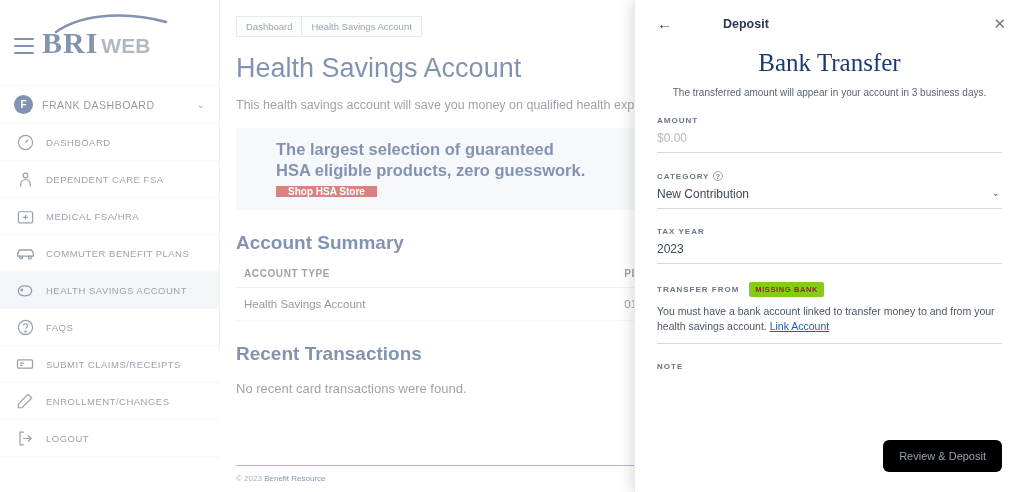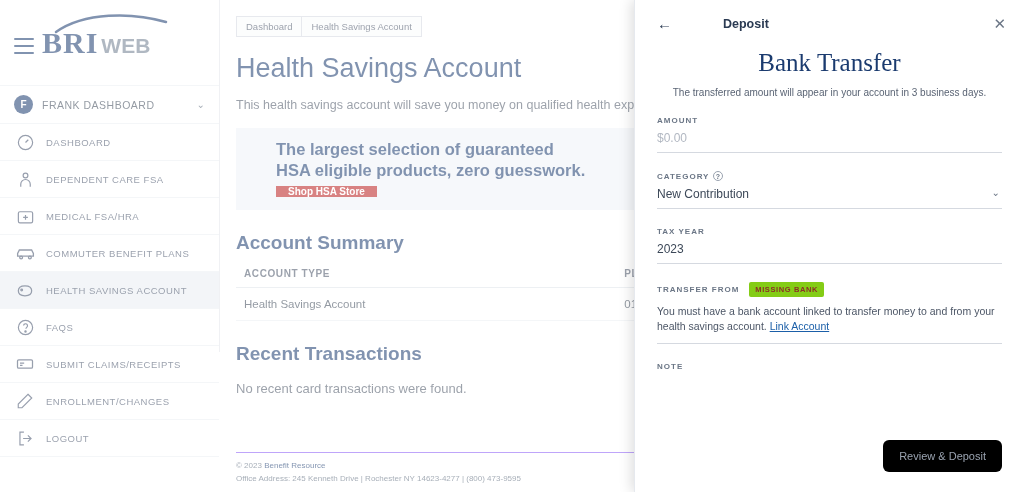--- a/index.html
+++ b/index.html
@@ -513,21 +513,20 @@
           <td>01/01/2023 - 12/31/2023</td>
         </tr>
       </tbody>
     </table>
 
     <div class="section-title">Recent Transactions</div>
     <div class="no-tx">No recent card transactions were found.</div>
 
     <div class="footer">
       <span>© 2023 </span><a>Benefit Resource</a>
-      <div>Office Address: 245 Kenneth Drive | Rochester NY 14623-4277 | (800) 473-9595</div>
       <div class="footer-right">To reque</div>
     </div>
   </div>
 
   <div class="scrim"></div>
 
   <div class="panel">
     <div class="panel-top">
       <span class="back-arrow">←</span>
       <span class="panel-kicker">Deposit</span>

